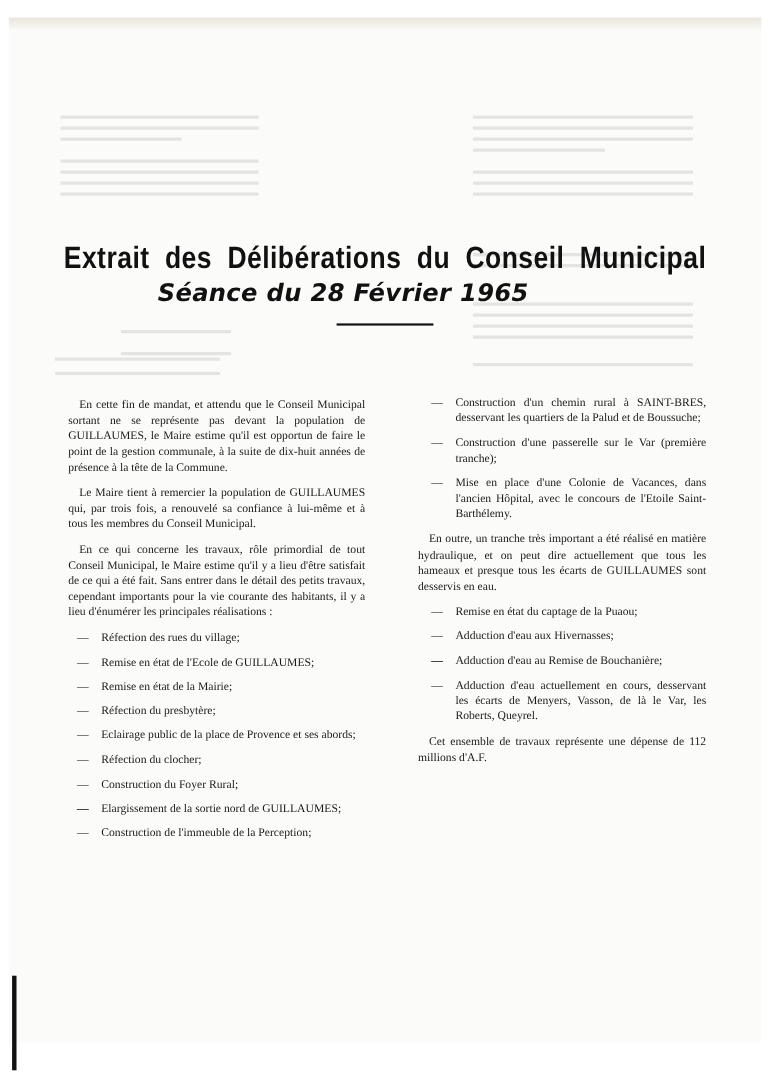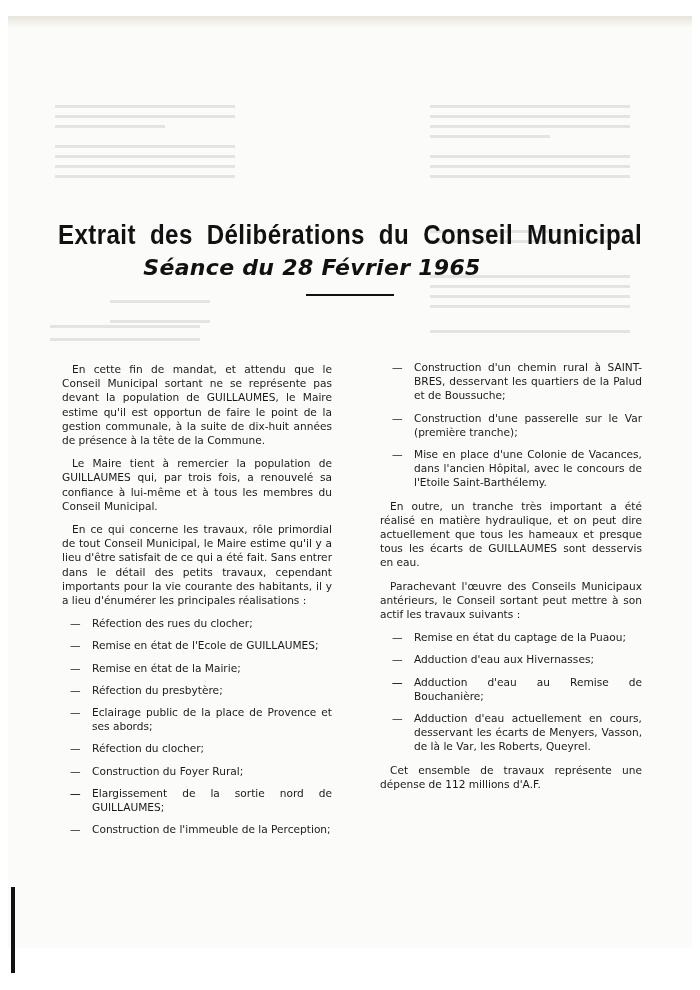--- a/index.html
+++ b/index.html
@@ -29,21 +29,21 @@
     position: absolute; left: 0; width: 624px; top: 255px; text-align: center;
     font-family: "DejaVu Sans", sans-serif; font-weight: bold; font-style: italic;
     font-size: 22px; color: #111; letter-spacing: 0.3px;
   }
   .divider {
     position: absolute; left: 306px; top: 294px; width: 88px; height: 2px;
     background: #111;
   }
   .col {
     position: absolute; top: 362px;
-    font-size: 10.6px; line-height: 14.2px; text-align: justify;
+    font-size: 10.6px; line-height: 14.2px; text-align: justify; font-family: Liberation Serif, serif;
   }
   .col.left { left: 62px; width: 270px; }
   .col.right { left: 380px; width: 262px; top: 360px; }
   .col p { margin: 0 0 9px 0; text-indent: 10px; }
   .col ul { list-style: none; margin: 0 0 9px 0; padding: 0; }
   .col li {
     position: relative; padding-left: 22px; margin: 0 0 8px 8px;
     text-align: justify;
   }
   .col li .dash { position: absolute; left: 0; top: 0; }
@@ -89,41 +89,40 @@
 
 <h1 class="title">Extrait des Délibérations du Conseil Municipal</h1>
 <div class="subtitle">Séance du 28 Février 1965</div>
 <div class="divider"></div>
 
 <div class="col left">
   <p>En cette fin de mandat, et attendu que le Conseil Municipal sortant ne se représente pas devant la population de GUILLAUMES, le Maire estime qu'il est opportun de faire le point de la gestion communale, à la suite de dix-huit années de présence à la tête de la Commune.</p>
   <p>Le Maire tient à remercier la population de GUILLAUMES qui, par trois fois, a renouvelé sa confiance à lui-même et à tous les membres du Conseil Municipal.</p>
   <p>En ce qui concerne les travaux, rôle primordial de tout Conseil Municipal, le Maire estime qu'il y a lieu d'être satisfait de ce qui a été fait. Sans entrer dans le détail des petits travaux, cependant importants pour la vie courante des habitants, il y a lieu d'énumérer les principales réalisations :</p>
   <ul>
-    <li><span class="dash">—</span><span>Réfection des rues du clocher;</span></li>
+    <li><span class="dash">—</span><span>Réfection des rues du village;</span></li>
     <li><span class="dash">—</span><span>Remise en état de l'Ecole de GUILLAUMES;</span></li>
     <li><span class="dash">—</span><span>Remise en état de la Mairie;</span></li>
     <li><span class="dash">—</span><span>Réfection du presbytère;</span></li>
     <li><span class="dash">—</span><span>Eclairage public de la place de Provence et ses abords;</span></li>
     <li><span class="dash">—</span><span>Réfection du clocher;</span></li>
     <li><span class="dash">—</span><span>Construction du Foyer Rural;</span></li>
     <li><span class="dash">—</span></li>
     <li><span class="dash">—</span><span>Elargissement de la sortie nord de GUILLAUMES;</span></li>
     <li><span class="dash">—</span><span>Construction de l'immeuble de la Perception;</span></li>
   </ul>
 </div>
 
 <div class="col right">
   <ul>
     <li><span class="dash">—</span><span>Construction d'un chemin rural à SAINT-BRES, desservant les quartiers de la Palud et de Boussuche;</span></li>
     <li><span class="dash">—</span><span>Construction d'une passerelle sur le Var (première tranche);</span></li>
     <li><span class="dash">—</span><span>Mise en place d'une Colonie de Vacances, dans l'ancien Hôpital, avec le concours de l'Etoile Saint-Barthélemy.</span></li>
   </ul>
   <p>En outre, un tranche très important a été réalisé en matière hydraulique, et on peut dire actuellement que tous les hameaux et presque tous les écarts de GUILLAUMES sont desservis en eau.</p>
-  <p>Parachevant l'œuvre des Conseils Municipaux antérieurs, le Conseil sortant peut mettre à son actif les travaux suivants :</p>
   <ul>
     <li><span class="dash">—</span><span>Remise en état du captage de la Puaou;</span></li>
     <li><span class="dash">—</span><span>Adduction d'eau aux Hivernasses;</span></li>
     <li><span class="dash">—</span></li>
     <li><span class="dash">—</span><span>Adduction d'eau au Remise de Bouchanière;</span></li>
     <li><span class="dash">—</span><span>Adduction d'eau actuellement en cours, desservant les écarts de Menyers, Vasson, de là le Var, les Roberts, Queyrel.</span></li>
   </ul>
   <p style="margin-top:0">Cet ensemble de travaux représente une dépense de 112 millions d'A.F.</p>
 </div>
 

